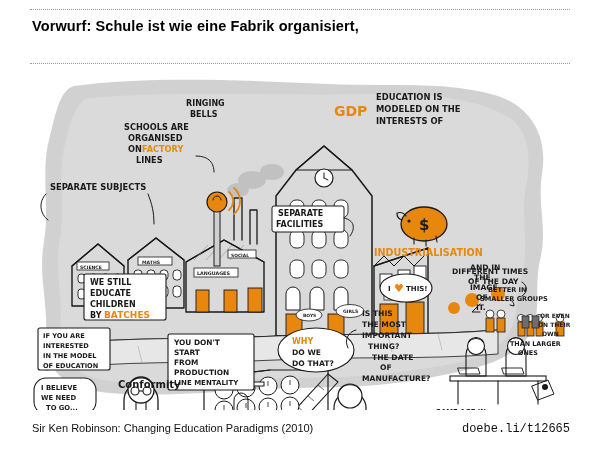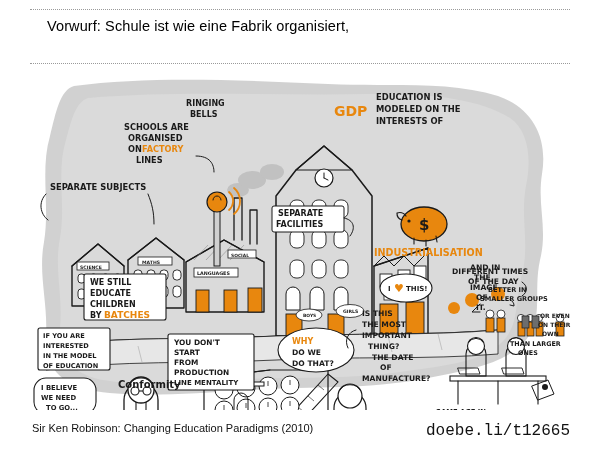--- a/index.html
+++ b/index.html
@@ -23,25 +23,24 @@
   .rule{
     position:absolute;left:30px;width:540px;height:0;
     border-top:1px dotted #9a9a9a;
   }
   .rule-top{top:9px;}
   .rule-under-title{top:63px;}
   .title-line{
     position:absolute;
     left:32px;
     font-size:14.5px;
-    font-weight:normal;
+    font-weight:bold;
     color:#000000;
     letter-spacing:0.1px;
     white-space:nowrap;
-    margin-left:15px;
   }
   .title-l1{top:18px;}
   .title-l2{top:38px;left:82px;}
 
   
   .illus-frame{
     position:absolute;
     left:28px;top:78px;
     width:544px;height:332px;
     background:#ffffff;
@@ -54,21 +53,21 @@
     position:absolute;
     left:0;top:418px;width:600px;height:32px;
   }
   .footer-source{
     position:absolute;left:32px;top:4px;
     font-size:11px;color:#111111;
     white-space:nowrap;
   }
   .footer-link{
     position:absolute;right:30px;top:4px;
-    font-size:16px;color:#111111;
+    font-size:12px;color:#111111;
     font-family:"Liberation Mono", monospace;
     white-space:nowrap;
   }
   
 </style>
 </head>
 <body>
 
 <div class="slide">
 

